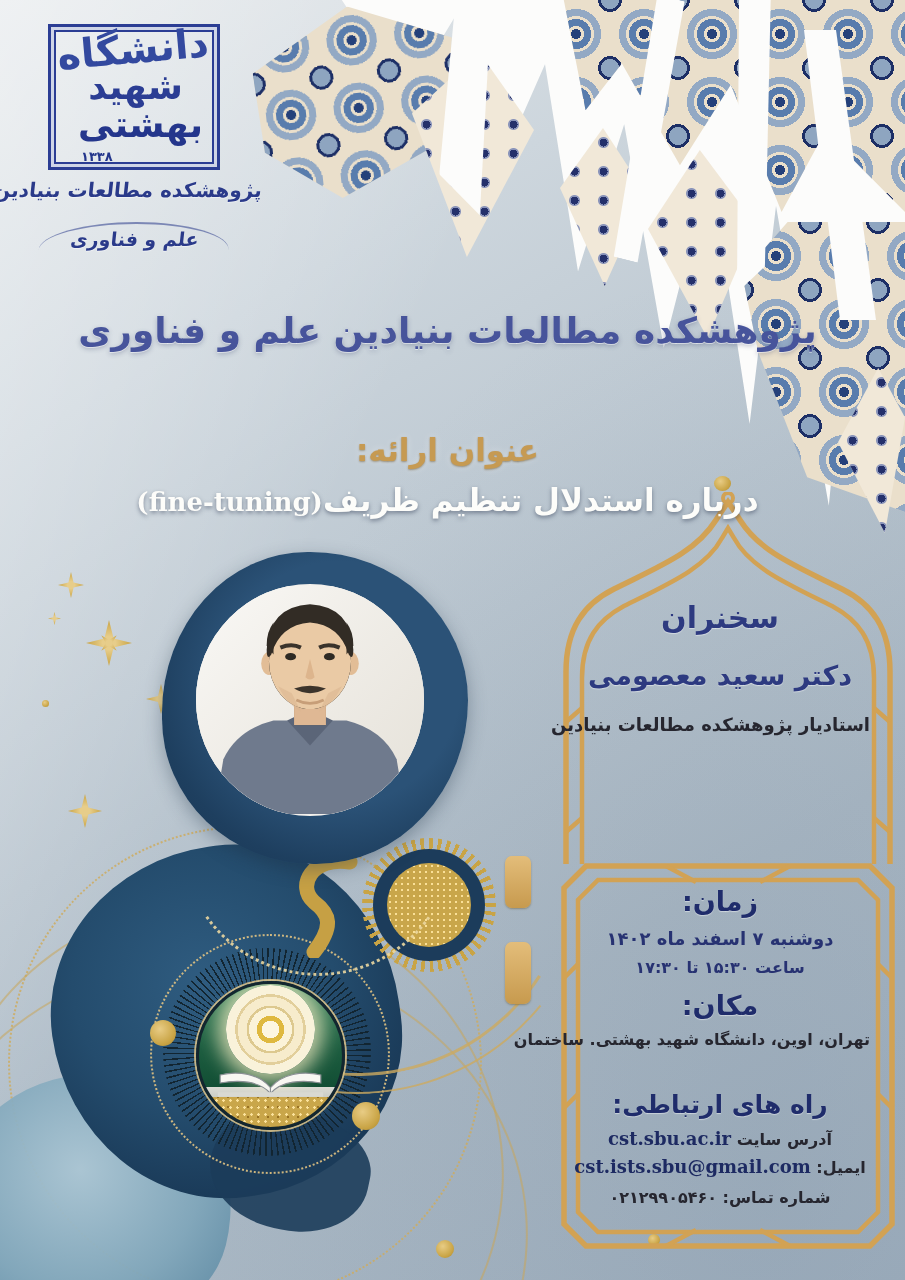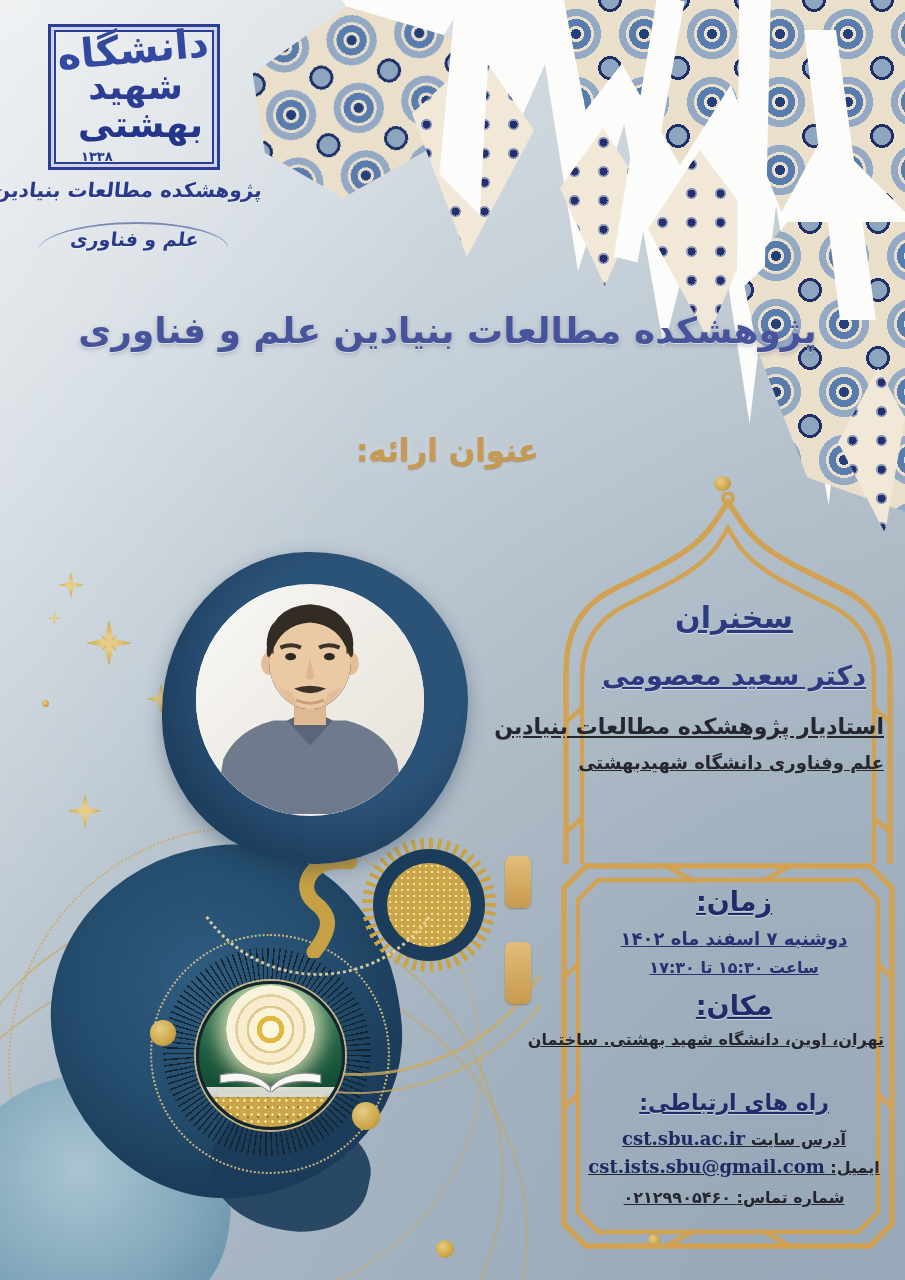--- a/index.html
+++ b/index.html
@@ -111,35 +111,35 @@
     background-image:radial-gradient(rgba(255,230,160,.9) 1px,transparent 1.4px);background-size:6px 6px;}
   .crescent{left:284px;top:854px;width:80px;height:104px;z-index:5;}
   .tab-gold{width:26px;background:linear-gradient(180deg,#e3bd7a,#c79a4e);border-radius:7px;z-index:9;
     box-shadow:0 1px 2px rgba(90,70,20,.4);}
 
   
   .frame-svg{z-index:10;}
   .frame-svg path, .frame-svg circle{stroke:#d2a254;fill:none;}
 
   
-  .ftext{left:584px;width:300px;z-index:12;text-decoration:underline;}
+  .ftext{left:570px;width:300px;z-index:12;}
   .h-navy{font-weight:bold;color:#2d3a80;text-shadow:0 1px 1px rgba(255,255,255,.45);}
   .t-dark{font-weight:bold;color:#26262f;}
   .t-navy{font-weight:bold;color:#273272;}
   .speaker-heading{top:600px;font-size:30px;}
   .speaker-name{top:660px;font-size:27px;}
-  .speaker-aff1{top:714px;font-size:22px;}
+  .speaker-aff1{top:714px;font-size:18px;}
   .speaker-aff2{top:752px;font-size:18px;}
   .time-heading{top:886px;font-size:27px;color:#1f2c6b;}
   .date-line{top:928px;font-size:18px;}
   .hours-line{top:958px;font-size:16px;}
   .loc-heading{top:990px;font-size:27px;color:#1f2c6b;}
   .addr1{top:1030px;font-size:16px;}
   .addr2{top:1058px;font-size:16px;}
-  .contact-heading{top:1090px;font-size:22px;color:#1f2c6b;}
+  .contact-heading{top:1090px;font-size:25px;color:#1f2c6b;}
   .site-line{top:1128px;font-size:16px;}
   .email-line{top:1156px;font-size:16px;}
   .phone-line{top:1188px;font-size:16px;}
   .latin-serif{font-family:"DejaVu Serif","Liberation Serif",serif;font-weight:bold;color:#1d2a62;font-size:18px;}
 </style>
 </head>
 <body>
 
 <div class="poster">
 
@@ -164,20 +164,21 @@
     <span class="logo-cal logo-year">۱۳۳۸</span>
   </div>
   <div class="abs fa logo-sub1">پژوهشکده مطالعات بنیادین</div>
   <div class="abs fa logo-sub2">علم و فناوری</div>
 
   <div class="abs fa series">
     <div class="l2">پژوهشکده مطالعات بنیادین علم و فناوری</div>
   </div>
 
   <div class="abs fa pres-label">عنوان ارائه:</div>
+  <div class="abs fa pres-title"><span>درباره استدلال تنظیم ظریف</span><span class="latin">(fine-tuning)</span></div>
 
   <div class="star4" style="left:58px;top:572px;width:26px;height:26px;"></div>
   <div class="star4" style="left:48px;top:612px;width:13px;height:13px;"></div>
   <div class="star4" style="left:86px;top:620px;width:46px;height:46px;"></div>
   <div class="star4" style="left:98px;top:632px;width:22px;height:22px;transform:rotate(45deg);"></div>
   <div class="star4" style="left:146px;top:684px;width:30px;height:30px;"></div>
   <div class="star4" style="left:68px;top:794px;width:34px;height:34px;"></div>
   <div class="star4" style="left:226px;top:816px;width:16px;height:16px;"></div>
   <div class="abs dot-gold" style="left:42px;top:700px;width:7px;height:7px;"></div>
   <div class="abs dot-gold" style="left:196px;top:744px;width:6px;height:6px;"></div>
@@ -260,21 +261,20 @@
     <path stroke-width="5.5" d="M30,8 L314,8 L336,30 L336,366 L314,388 L30,388 L8,366 L8,30 Z"></path>
     <path stroke-width="4.5" d="M42,22 L302,22 L322,42 L322,354 L302,374 L42,374 L22,354 L22,42 Z"></path>
     <path stroke-width="4.5" d="M110,8 L140,24 M204,24 L234,8 M110,388 L140,372 M204,372 L234,388 M8,120 L22,106 M336,120 L322,106 M8,250 L22,236 M336,250 L322,236"></path>
   </svg>
   <div class="abs tab-gold" style="left:505px;top:856px;height:52px;"></div>
   <div class="abs tab-gold" style="left:505px;top:942px;height:62px;"></div>
 
   <div class="abs fa ftext h-navy speaker-heading">سخنران</div>
   <div class="abs fa ftext h-navy speaker-name">دکتر سعید معصومی</div>
   <div class="abs fa ftext t-dark speaker-aff1">استادیار پژوهشکده مطالعات بنیادین</div>
-  <div class="abs fa ftext t-dark speaker-aff2">علم وفناوری دانشگاه شهیدبهشتی</div>
 
   <div class="abs fa ftext h-navy time-heading">زمان:</div>
   <div class="abs fa ftext t-navy date-line">دوشنبه ۷ اسفند ماه ۱۴۰۲</div>
   <div class="abs fa ftext t-navy hours-line">ساعت ۱۵:۳۰ تا ۱۷:۳۰</div>
   <div class="abs fa ftext h-navy loc-heading">مکان:</div>
   <div class="abs fa ftext t-dark addr1">تهران، اوین، دانشگاه شهید بهشتی. ساختمان</div>
   <div class="abs fa ftext h-navy contact-heading">راه های ارتباطی:</div>
   <div class="abs fa ftext t-dark site-line"><span>آدرس سایت</span> <span class="latin-serif">cst.sbu.ac.ir</span></div>
   <div class="abs fa ftext t-dark email-line"><span>ایمیل:</span> <span class="latin-serif">cst.ists.sbu@gmail.com</span></div>
   <div class="abs fa ftext t-dark phone-line"><span>شماره تماس:</span> <span>۰۲۱۲۹۹۰۵۴۶۰</span></div>

